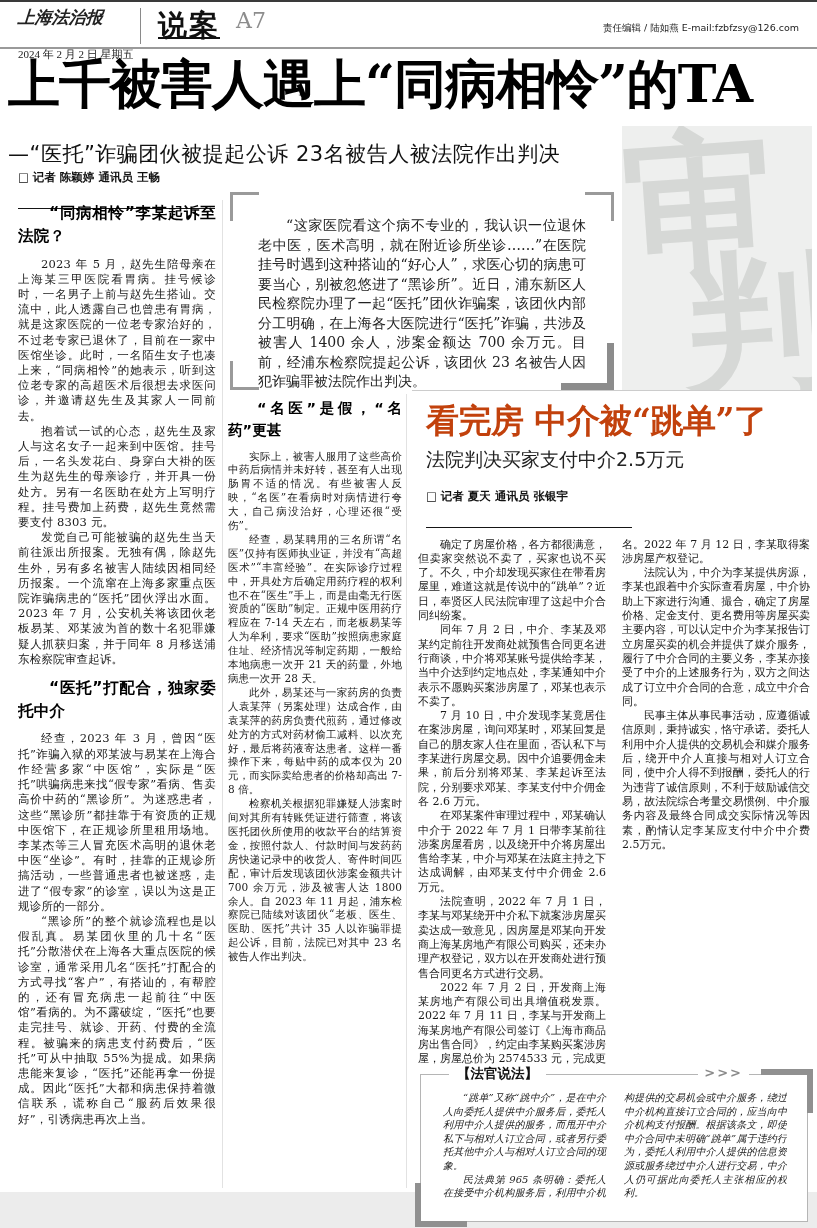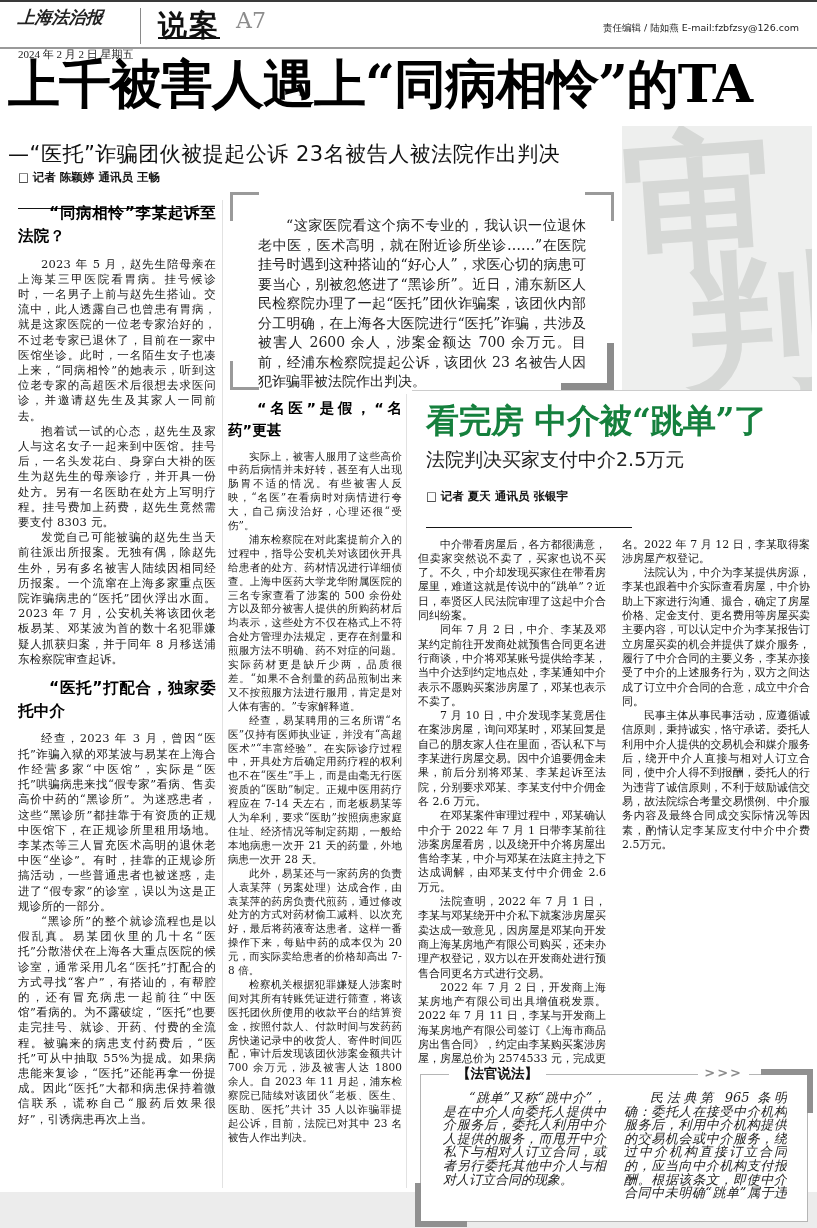--- a/index.html
+++ b/index.html
@@ -66,42 +66,42 @@
   .col-mid h3 { font-size:14.5px; margin-top:0; }
 
   .vrule { position:absolute; width:1px; background:#e2e2e2; }
   .vrule1 { left:222px; top:200px; height:988px; }
   .vrule2 { left:406px; top:394px; height:794px; }
 
   
   .article2 { position:absolute; left:412px; top:390px; width:400px; }
   .a2-toprule { width:100%; height:1px; background:#cccccc; }
   .a2-headline { margin:10px 0 0 14px; font-family:"DejaVu Serif", serif; font-weight:bold;
-    font-size:33px; line-height:1.2; color:#15803d; letter-spacing:-0.5px; white-space:nowrap; }
+    font-size:33px; line-height:1.2; color:#c2410c; letter-spacing:-0.5px; white-space:nowrap; }
   .a2-sub { margin:6px 0 0 14px; font-family:"DejaVu Sans", sans-serif; font-size:19px; color:#222; }
   .byline2 { position:relative; margin:16px 0 0 14px; width:206px; }
   .a2-cols { margin:10px 0 0 6px; width:392px; height:548px; overflow:hidden;
     column-count:2; column-gap:16px; column-fill:auto;
     font-size:11px; line-height:14.3px; text-align:justify; }
   .a2-cols p { margin:0; text-indent:2em; }
 
   
   .judge-box { position:absolute; left:8px; top:684px; width:386px; height:146px;
     border:1px solid #b5b5b5; background:#fff; z-index:3; }
   .jb-label { position:absolute; top:-10px; left:28px; background:#fff; padding:0 8px;
     font-family:"DejaVu Sans", sans-serif; font-weight:bold; font-size:13.5px; color:#111; }
   .jb-more { position:absolute; top:-10px; right:58px; background:#fff; padding:0 6px;
     font-family:"DejaVu Sans", sans-serif; font-weight:bold; font-size:13px; color:#8a8a8a; letter-spacing:2px; }
   .jb-tr { position:absolute; top:-6px; right:-6px; width:46px; height:38px;
     border-top:6px solid #909090; border-right:6px solid #909090; }
   .jb-bl { position:absolute; bottom:-6px; left:-6px; width:46px; height:38px;
     border-bottom:6px solid #909090; border-left:6px solid #909090; }
   .jb-cols { margin:16px 20px 0 22px; height:118px; overflow:hidden;
     column-count:2; column-gap:18px; column-fill:auto;
-    font-style:italic; font-size:13px; line-height:13.6px; text-align:justify; color:#222; }
+    font-style:italic; font-size:10px; line-height:13.6px; text-align:justify; color:#222; }
   .jb-cols p { margin:0; text-indent:2em; }
 
   .bottom-strip { position:absolute; left:0; top:1192px; width:817px; height:36px; background:#ececec; z-index:1; }
 </style>
 </head>
 <body>
 
 <div class="page">
   <div class="top-edge"></div>
 
@@ -125,58 +125,57 @@
   <div class="watermark-panel">
     <span class="wm wm1">审</span>
     <span class="wm wm2">判</span>
   </div>
 
   <div class="intro-box">
     <div class="ib-c ib-tl"></div>
     <div class="ib-c ib-tr"></div>
     <div class="ib-c ib-bl"></div>
     <div class="ib-c ib-br"></div>
-    <p class="intro-text">“这家医院看这个病不专业的，我认识一位退休老中医，医术高明，就在附近诊所坐诊……”在医院挂号时遇到这种搭讪的“好心人”，求医心切的病患可要当心，别被忽悠进了“黑诊所”。近日，浦东新区人民检察院办理了一起“医托”团伙诈骗案，该团伙内部分工明确，在上海各大医院进行“医托”诈骗，共涉及被害人 2600 余人，涉案金额达 700 余万元。目前，经浦东检察院提起公诉，该团伙 23 名被告人因犯诈骗罪被法院作出判决。</p>
+    <p class="intro-text">“这家医院看这个病不专业的，我认识一位退休老中医，医术高明，就在附近诊所坐诊……”在医院挂号时遇到这种搭讪的“好心人”，求医心切的病患可要当心，别被忽悠进了“黑诊所”。近日，浦东新区人民检察院办理了一起“医托”团伙诈骗案，该团伙内部分工明确，在上海各大医院进行“医托”诈骗，共涉及被害人 1400 余人，涉案金额达 700 余万元。目前，经浦东检察院提起公诉，该团伙 23 名被告人因犯诈骗罪被法院作出判决。</p>
   </div>
 
   <div class="col col-left">
     <h3>“同病相怜”李某起诉至法院？</h3>
     <div>
         <p>2023 年 5 月，赵先生陪母亲在上海某三甲医院看胃病。挂号候诊时，一名男子上前与赵先生搭讪。交流中，此人透露自己也曾患有胃病，就是这家医院的一位老专家治好的，不过老专家已退休了，目前在一家中医馆坐诊。此时，一名陌生女子也凑上来，“同病相怜”的她表示，听到这位老专家的高超医术后很想去求医问诊，并邀请赵先生及其家人一同前去。</p>
         <p>抱着试一试的心态，赵先生及家人与这名女子一起来到中医馆。挂号后，一名头发花白、身穿白大褂的医生为赵先生的母亲诊疗，并开具一份处方。另有一名医助在处方上写明疗程。挂号费加上药费，赵先生竟然需要支付 8303 元。</p>
         <p>发觉自己可能被骗的赵先生当天前往派出所报案。无独有偶，除赵先生外，另有多名被害人陆续因相同经历报案。一个流窜在上海多家重点医院诈骗病患的“医托”团伙浮出水面。2023 年 7 月，公安机关将该团伙老板易某、邓某波为首的数十名犯罪嫌疑人抓获归案，并于同年 8 月移送浦东检察院审查起诉。</p>
       </div>
     <h3>“医托”打配合，独家委托中介</h3>
     <div>
         <p>经查，2023 年 3 月，曾因“医托”诈骗入狱的邓某波与易某在上海合作经营多家“中医馆”，实际是“医托”哄骗病患来找“假专家”看病、售卖高价中药的“黑诊所”。为迷惑患者，这些“黑诊所”都挂靠于有资质的正规中医馆下，在正规诊所里租用场地。李某杰等三人冒充医术高明的退休老中医“坐诊”。有时，挂靠的正规诊所搞活动，一些普通患者也被迷惑，走进了“假专家”的诊室，误以为这是正规诊所的一部分。</p>
         <p>“黑诊所”的整个就诊流程也是以假乱真。易某团伙里的几十名“医托”分散潜伏在上海各大重点医院的候诊室，通常采用几名“医托”打配合的方式寻找“客户”，有搭讪的，有帮腔的，还有冒充病患一起前往“中医馆”看病的。为不露破绽，“医托”也要走完挂号、就诊、开药、付费的全流程。被骗来的病患支付药费后，“医托”可从中抽取 55%为提成。如果病患能来复诊，“医托”还能再拿一份提成。因此“医托”大都和病患保持着微信联系，谎称自己“服药后效果很好”，引诱病患再次上当。</p>
       </div>
   </div>
 
   <div class="col col-mid">
     <h3>“名医”是假，“名药”更甚</h3>
     <div>
         <p>实际上，被害人服用了这些高价中药后病情并未好转，甚至有人出现肠胃不适的情况。有些被害人反映，“名医”在看病时对病情进行夸大，自己病没治好，心理还很“受伤”。</p>
-        <p>浦东检察院在对此案提前介入的过程中，指导公安机关对该团伙开具给患者的处方、药材情况进行详细侦查。上海中医药大学龙华附属医院的三名专家查看了涉案的 500 余份处方以及部分被害人提供的所购药材后均表示，这些处方不仅在格式上不符合处方管理办法规定，更存在剂量和煎服方法不明确、药不对症的问题。实际药材更是缺斤少两，品质很差。“如果不合剂量的药品煎制出来又不按煎服方法进行服用，肯定是对人体有害的。”专家解释道。</p>
         <p>经查，易某聘用的三名所谓“名医”仅持有医师执业证，并没有“高超医术”“丰富经验”。在实际诊疗过程中，开具处方后确定用药疗程的权利也不在“医生”手上，而是由毫无行医资质的“医助”制定。正规中医用药疗程应在 7-14 天左右，而老板易某等人为牟利，要求“医助”按照病患家庭住址、经济情况等制定药期，一般给本地病患一次开 21 天的药量，外地病患一次开 28 天。</p>
         <p>此外，易某还与一家药房的负责人袁某萍（另案处理）达成合作，由袁某萍的药房负责代煎药，通过修改处方的方式对药材偷工减料、以次充好，最后将药液寄达患者。这样一番操作下来，每贴中药的成本仅为 20 元，而实际卖给患者的价格却高出 7-8 倍。</p>
         <p>检察机关根据犯罪嫌疑人涉案时间对其所有转账凭证进行筛查，将该医托团伙所使用的收款平台的结算资金，按照付款人、付款时间与发药药房快递记录中的收货人、寄件时间匹配，审计后发现该团伙涉案金额共计 700 余万元，涉及被害人达 1800 余人。自 2023 年 11 月起，浦东检察院已陆续对该团伙“老板、医生、医助、医托”共计 35 人以诈骗罪提起公诉，目前，法院已对其中 23 名被告人作出判决。</p>
       </div>
   </div>
 
   <div class="vrule vrule1"></div>
   <div class="vrule vrule2"></div>
 
   <section class="article2">
     <div class="a2-toprule"></div>
     <h2 class="a2-headline">看完房 中介被“跳单”了</h2>
     <div class="a2-sub">法院判决买家支付中介2.5万元</div>
     <div class="byline byline2">□ 记者 夏天 通讯员 张银宇</div>
     <div class="a2-cols">
-        <p>中介带看房屋后，各方都很满意，但卖家突然说不卖了，买家也说不买了。不久，中介却发现买家住在带看房屋里，难道这就是传说中的“跳单”？近日，奉贤区人民法院审理了这起中介合同纠纷案。</p>
+        <p>确定了房屋价格，各方都很满意，但卖家突然说不卖了，买家也说不买了。不久，中介却发现买家住在带看房屋里，难道这就是传说中的“跳单”？近日，奉贤区人民法院审理了这起中介合同纠纷案。</p>
         <p>同年 7 月 2 日，中介、李某及邓某约定前往开发商处就预售合同更名进行商谈，中介将邓某账号提供给李某，当中介达到约定地点处，李某通知中介表示不愿购买案涉房屋了，邓某也表示不卖了。</p>
         <p>7 月 10 日，中介发现李某竟居住在案涉房屋，询问邓某时，邓某回复是自己的朋友家人住在里面，否认私下与李某进行房屋交易。因中介追要佣金未果，前后分别将邓某、李某起诉至法院，分别要求邓某、李某支付中介佣金各 2.6 万元。</p>
         <p>在邓某案件审理过程中，邓某确认中介于 2022 年 7 月 1 日带李某前往涉案房屋看房，以及绕开中介将房屋出售给李某，中介与邓某在法庭主持之下达成调解，由邓某支付中介佣金 2.6 万元。</p>
         <p>法院查明，2022 年 7 月 1 日，李某与邓某绕开中介私下就案涉房屋买卖达成一致意见，因房屋是邓某向开发商上海某房地产有限公司购买，还未办理产权登记，双方以在开发商处进行预售合同更名方式进行交易。</p>
         <p>2022 年 7 月 2 日，开发商上海某房地产有限公司出具增值税发票。2022 年 7 月 11 日，李某与开发商上海某房地产有限公司签订《上海市商品房出售合同》，约定由李某购买案涉房屋，房屋总价为 2574533 元，完成更名。2022 年 7 月 12 日，李某取得案涉房屋产权登记。</p>
         <p>法院认为，中介为李某提供房源，李某也跟着中介实际查看房屋，中介协助上下家进行沟通、撮合，确定了房屋价格、定金支付、更名费用等房屋买卖主要内容，可以认定中介为李某报告订立房屋买卖的机会并提供了媒介服务，履行了中介合同的主要义务，李某亦接受了中介的上述服务行为，双方之间达成了订立中介合同的合意，成立中介合同。</p>
         <p>民事主体从事民事活动，应遵循诚信原则，秉持诚实，恪守承诺。委托人利用中介人提供的交易机会和媒介服务后，绕开中介人直接与相对人订立合同，使中介人得不到报酬，委托人的行为违背了诚信原则，不利于鼓励诚信交易，故法院综合考量交易惯例、中介服务内容及最终合同成交实际情况等因素，酌情认定李某应支付中介中介费2.5万元。</p>
       </div>
 
     <div class="judge-box">

